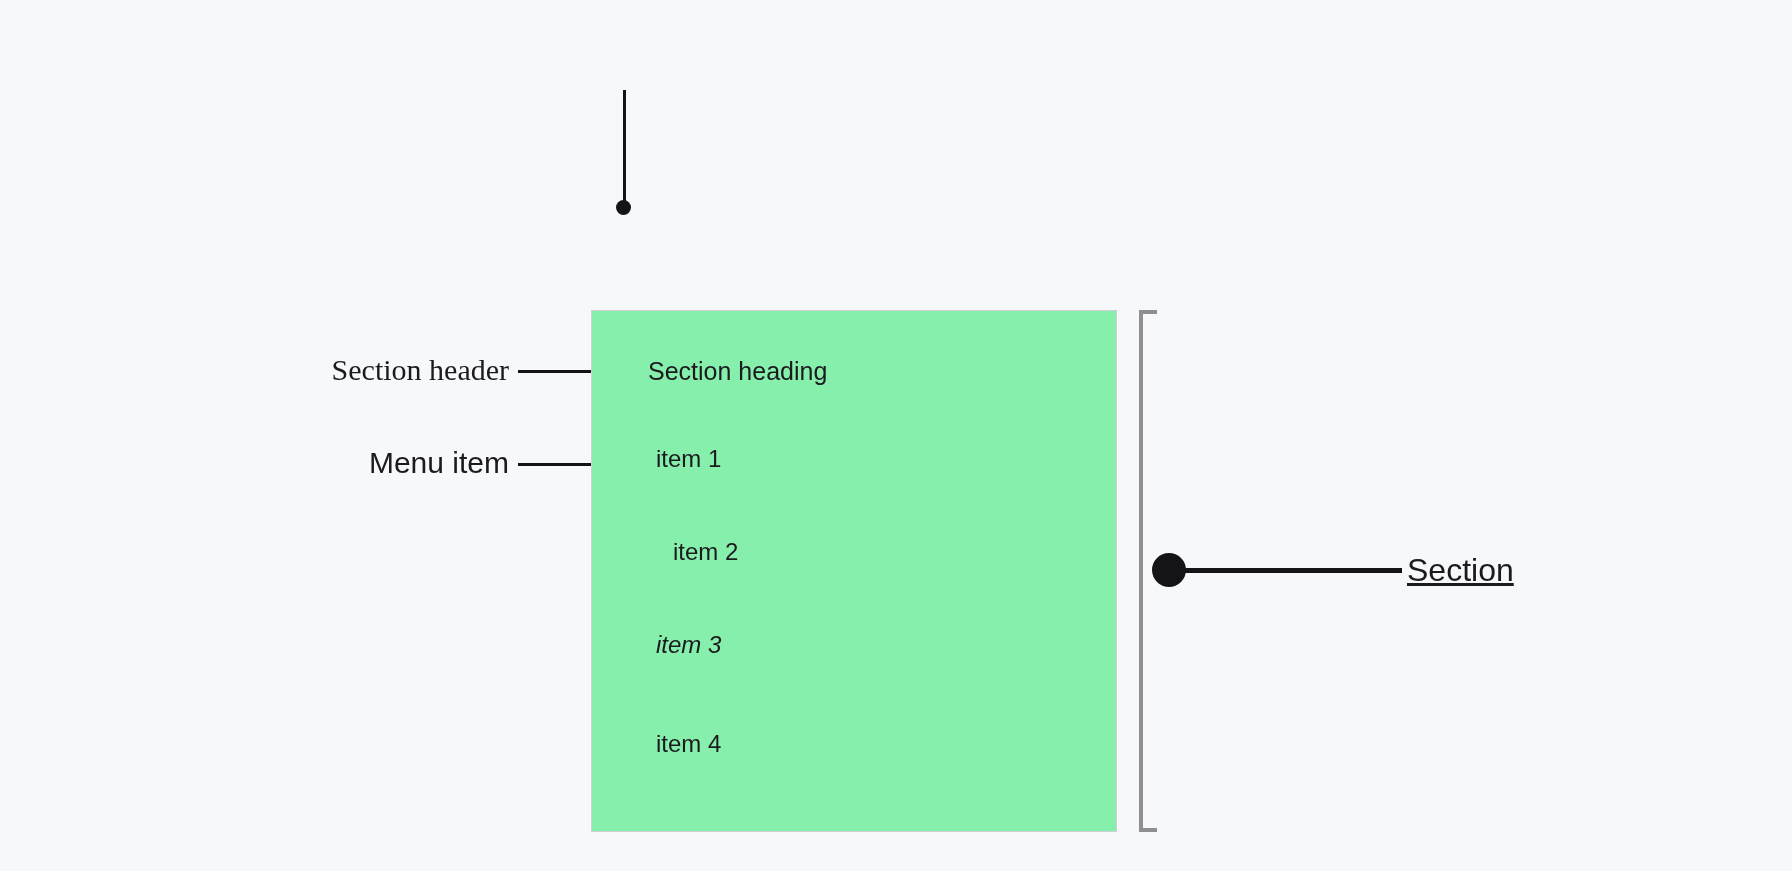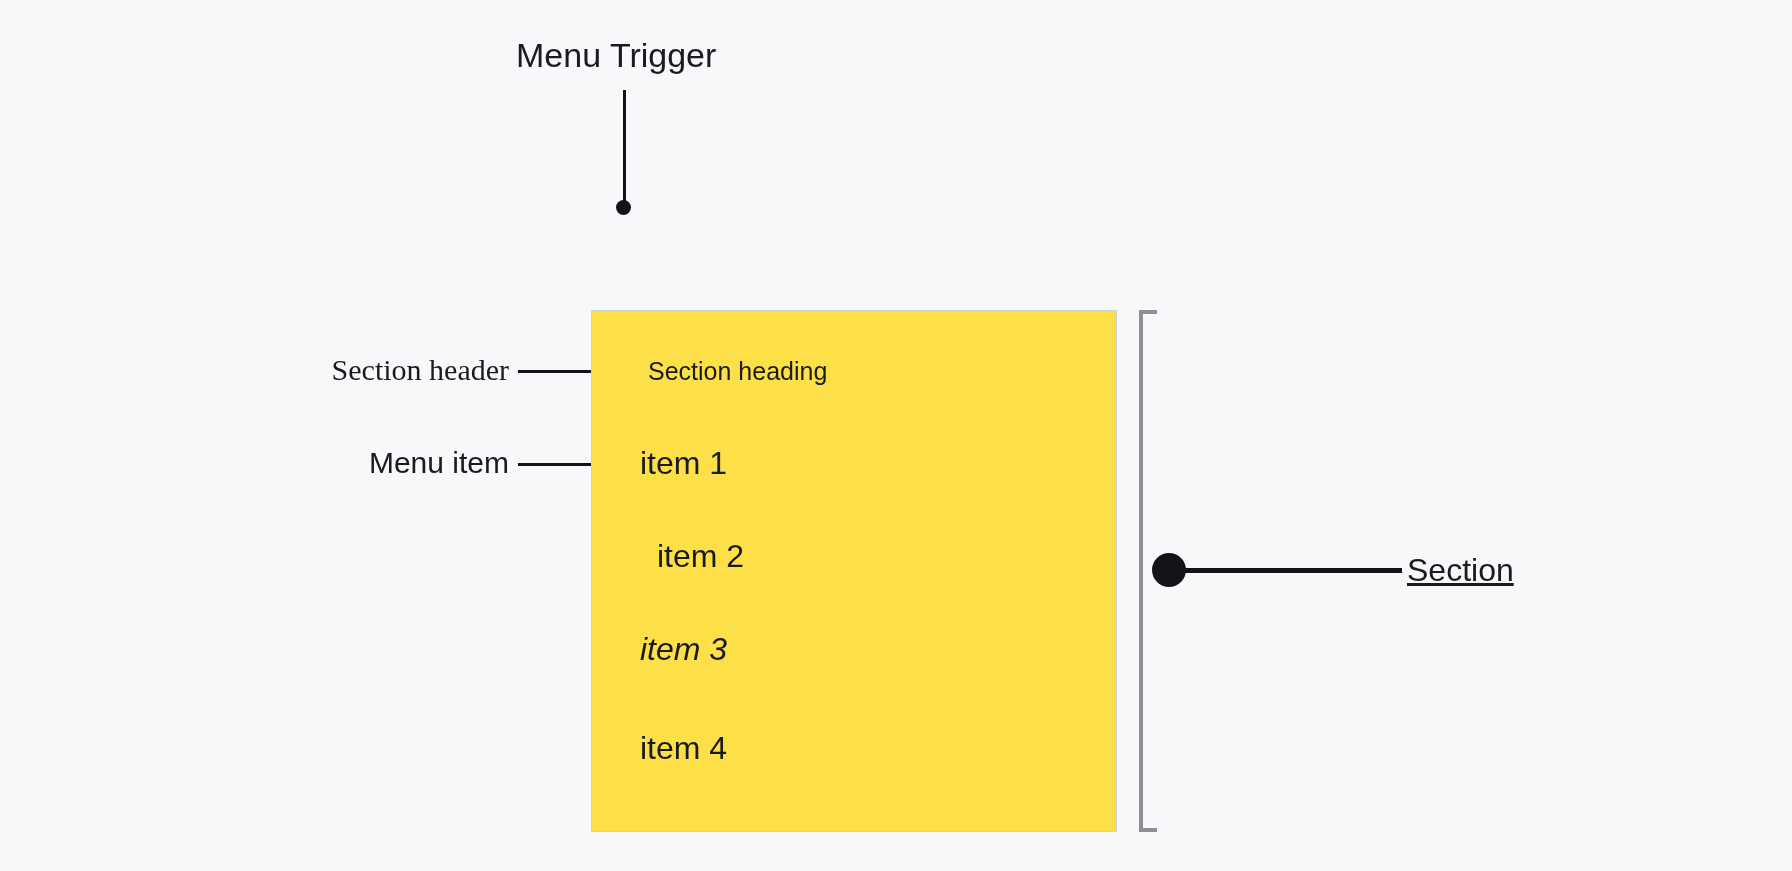--- a/index.html
+++ b/index.html
@@ -146,41 +146,41 @@
     line-height: 1;
   }
 
   
   #menu-panel {
     position: absolute;
     left: 591px;
     top: 310px;
     width: 526px;
     height: 522px;
-    background: #fde047;
+    background: #86efac;
     border: 1px solid #cfd0d3;
     box-sizing: border-box;
   }
   #menu-section-group {
     position: relative;
     width: 100%;
     height: 100%;
   }
   #section-heading {
     position: absolute;
     left: 56px;
     top: 48px;
     font-size: 25px;
     color: #1b1b1f;
     line-height: 1;
   }
   .menu-item {
     position: absolute;
-    left: 48px;
-    font-size: 32px;
+    left: 64px;
+    font-size: 24px;
     color: #1b1b1f;
     line-height: 1;
     cursor: pointer;
   }
   #menu-item-0 { top: 136px; }
   #menu-item-1 { top: 229px; margin-left: 17px; }
   #menu-item-2 { top: 322px; font-style: italic; }
   #menu-item-3 { top: 415px; margin-top: 6px; }
 
   
@@ -195,21 +195,20 @@
     display: block;
     width: 100%;
     height: 100%;
   }
 </style>
 </head>
 <body>
 
 <div id="stage">
 
-  <div class="anno-label" id="label-menu-trigger">Menu Trigger</div>
   <div class="leader-line leader-v" id="leader-menu-trigger"></div>
   <div class="leader-dot" id="dot-menu-trigger"></div>
 
 
   <div class="anno-label" id="label-section-header">Section header</div>
   <div class="leader-line leader-h" id="leader-section-header"></div>
   <div class="leader-dot" id="dot-section-header"></div>
 
   <div class="anno-label" id="label-menu-item">Menu item</div>
   <div class="leader-line leader-h" id="leader-menu-item"></div>

